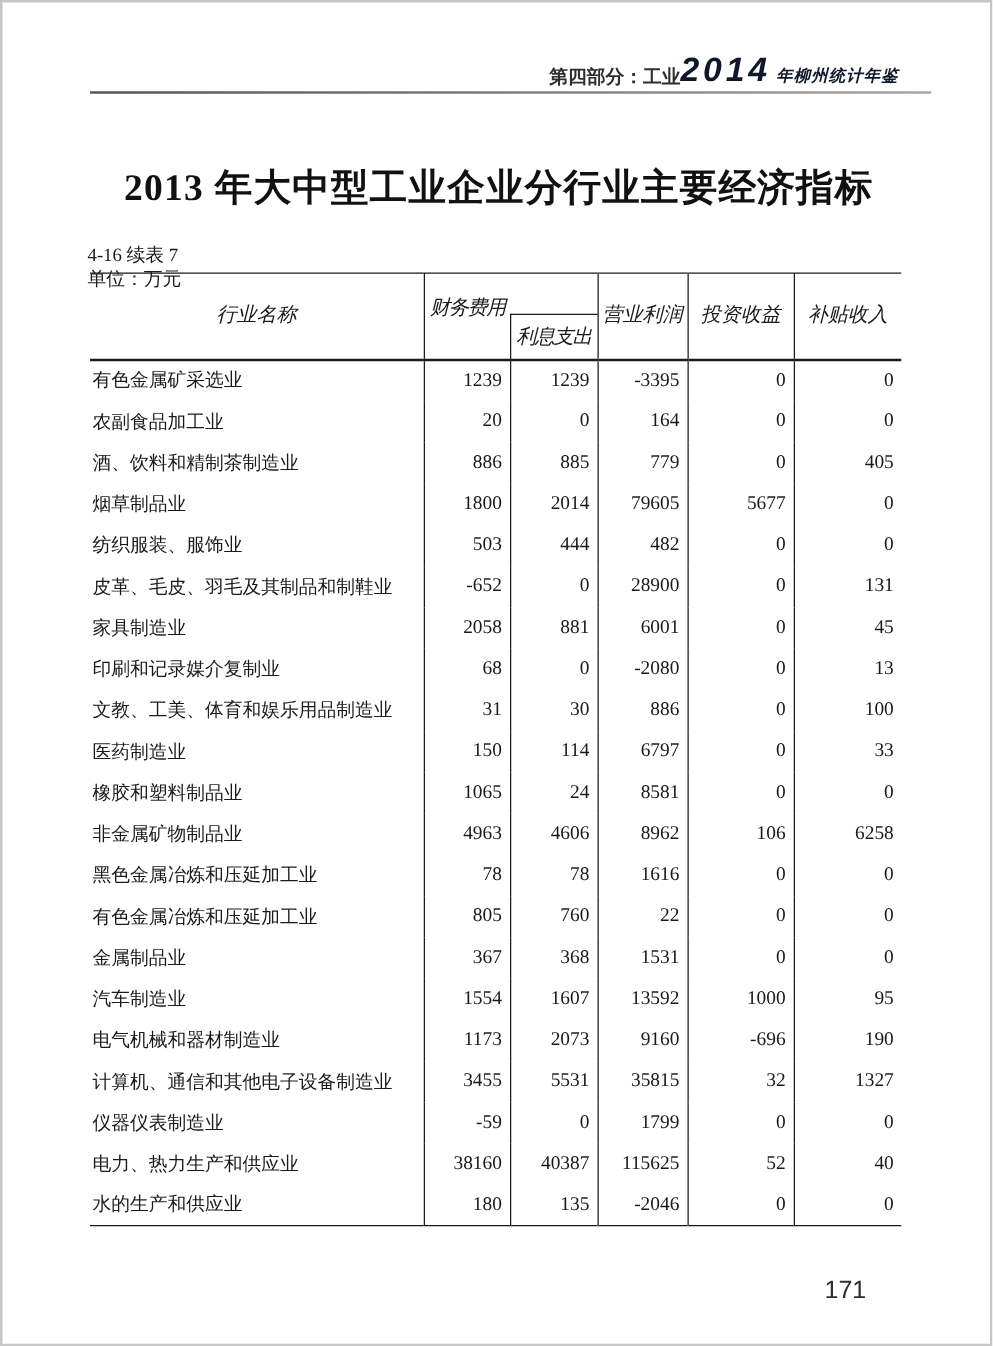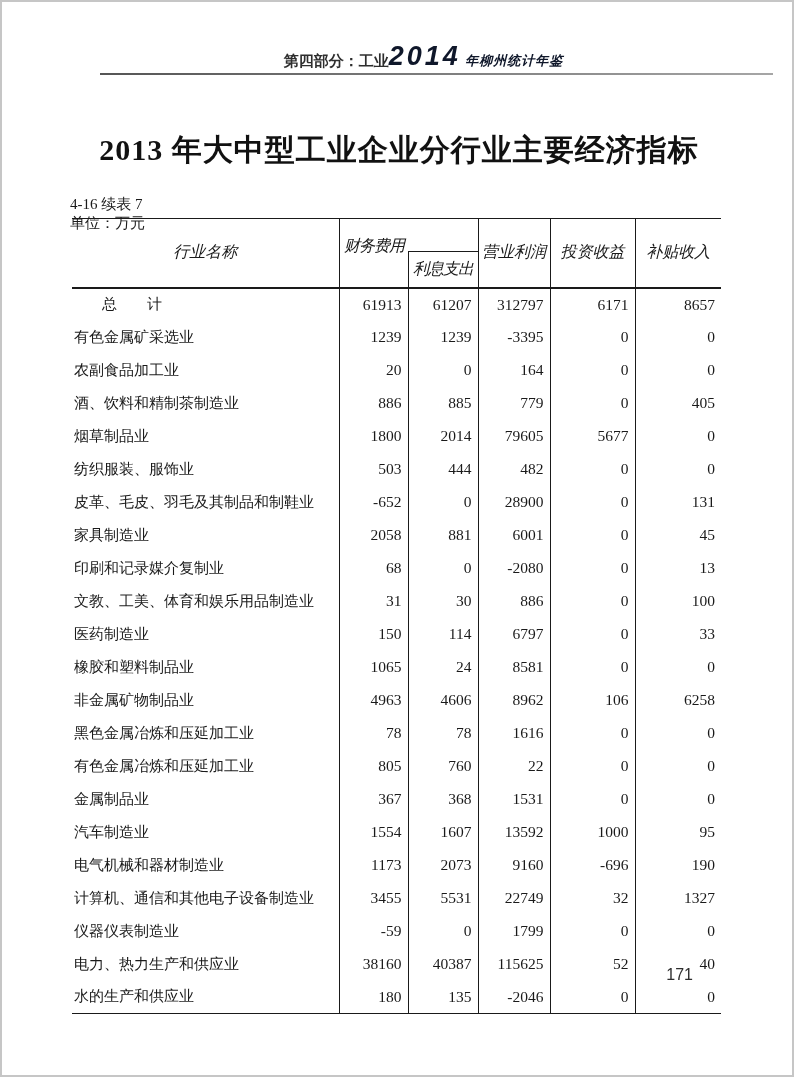--- a/index.html
+++ b/index.html
@@ -16,23 +16,22 @@
   }
 
   
   .running-head {
     position: absolute;
     left: 70px;
     top: 40px;
     width: 673px;
     height: 33px;
     display: flex;
-    justify-content: center;
+    justify-content: flex-end;
     align-items: flex-end;
-    margin-left: 28px;
   }
   .running-head .rule {
     position: absolute;
     left: 0; right: 0; bottom: 0;
     height: 2px;
     background: linear-gradient(to right, #555555, #a6a6a6);
   }
   .section-label {
     font-family: "Liberation Sans", "DejaVu Sans", sans-serif;
     font-weight: bold;
@@ -147,24 +146,24 @@
     font-size: 15.5px;
     text-align: right;
     padding-right: 6px;
     vertical-align: middle;
   }
   tr.total-row td.name-cell { padding-left: 30px; }
 
   
   .page-number {
     position: absolute;
-    top: 964px;
+    top: 1019px;
     right: 99px;
     font-family: "Liberation Sans", "DejaVu Sans", sans-serif;
-    font-size: 16px;
+    font-size: 20px;
     color: #2e2e2e;
   }
 </style>
 </head>
 <body>
 
 <div class="page">
 
   <div class="running-head">
     <span class="section-label">第四部分：工业</span>
@@ -197,28 +196,20 @@
         <th class="col-header compound-header" colspan="2">
           <span class="fin-expense-label">财务费用</span>
           <span class="interest-subbox">利息支出</span>
         </th>
         <th class="col-header">营业利润</th>
         <th class="col-header">投资收益</th>
         <th class="col-header">补贴收入</th>
       </tr>
     </thead>
     <tbody>
-        <tr class="total-row">
-          <td class="name-cell">总　　计</td>
-          <td class="num-cell">61913</td>
-          <td class="num-cell">61207</td>
-          <td class="num-cell">312797</td>
-          <td class="num-cell">6171</td>
-          <td class="num-cell">8657</td>
-        </tr>
         <tr>
           <td class="name-cell">有色金属矿采选业</td>
           <td class="num-cell">1239</td>
           <td class="num-cell">1239</td>
           <td class="num-cell">-3395</td>
           <td class="num-cell">0</td>
           <td class="num-cell">0</td>
         </tr>
         <tr>
           <td class="name-cell">农副食品加工业</td>
@@ -345,21 +336,21 @@
           <td class="num-cell">1173</td>
           <td class="num-cell">2073</td>
           <td class="num-cell">9160</td>
           <td class="num-cell">-696</td>
           <td class="num-cell">190</td>
         </tr>
         <tr>
           <td class="name-cell">计算机、通信和其他电子设备制造业</td>
           <td class="num-cell">3455</td>
           <td class="num-cell">5531</td>
-          <td class="num-cell">22749</td>
+          <td class="num-cell">35815</td>
           <td class="num-cell">32</td>
           <td class="num-cell">1327</td>
         </tr>
         <tr>
           <td class="name-cell">仪器仪表制造业</td>
           <td class="num-cell">-59</td>
           <td class="num-cell">0</td>
           <td class="num-cell">1799</td>
           <td class="num-cell">0</td>
           <td class="num-cell">0</td>

